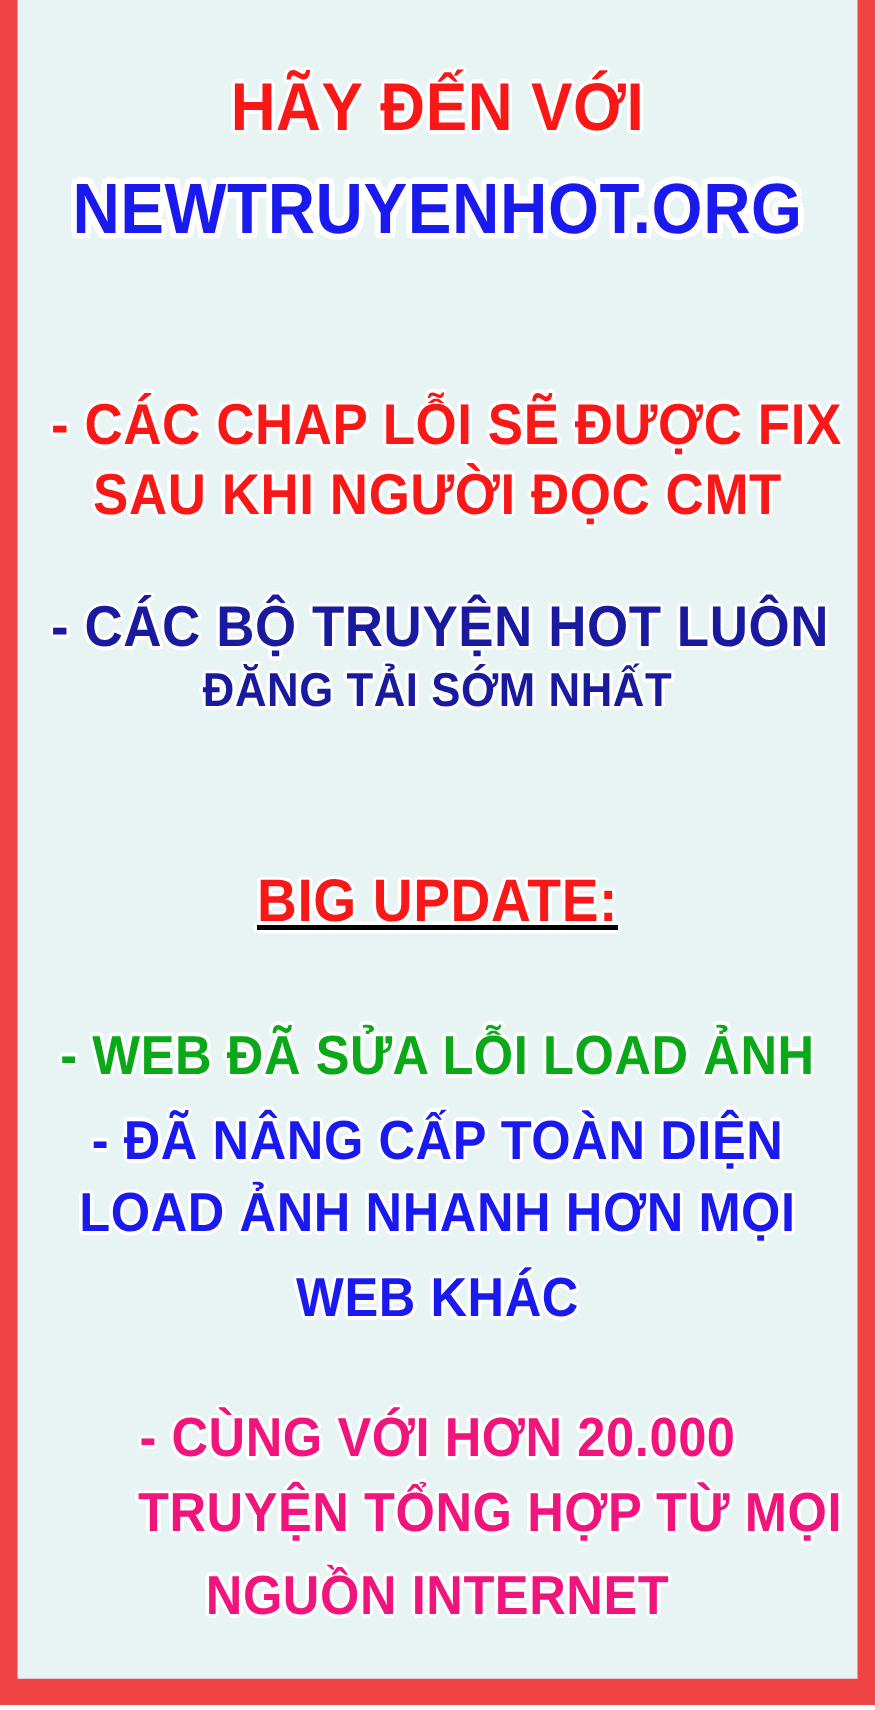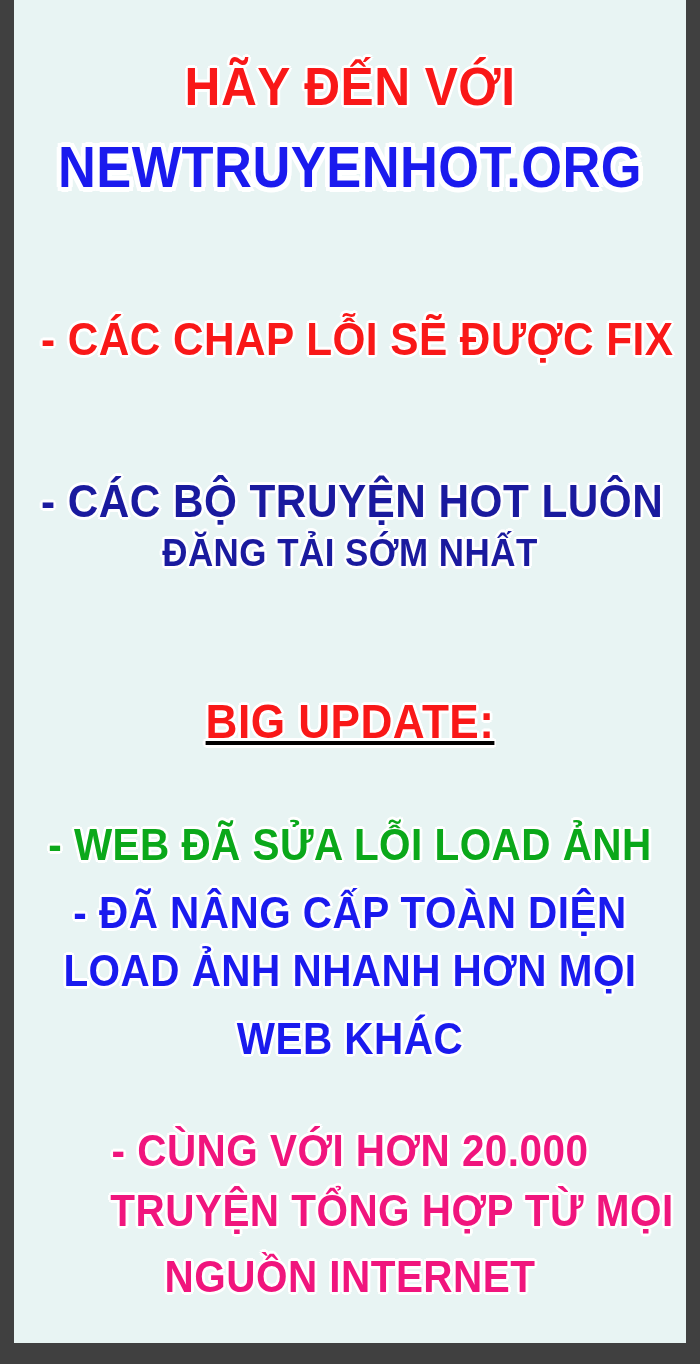--- a/index.html
+++ b/index.html
@@ -13,21 +13,21 @@
     overflow: hidden;
     font-family: "Liberation Sans", sans-serif;
   }
 
   
   .banner {
     position: relative;
     width: 700px;
     height: 1368px;
     box-sizing: border-box;
-    background: #404040;              
+    background: #ef4444;              
     padding: 0 14px 25px 14px;        
   }
   .banner-inner {
     position: relative;
     width: 100%;
     height: 1343px;
     background: #E8F4F3;              
     overflow: hidden;
   }
   .bottom-hairline {
@@ -110,20 +110,23 @@
       <div class="line blk c-red halo">HÃY ĐẾN VỚI</div>
     </div>
 
     <div class="row hdr-2">
       <div class="line blk c-blue halo-strong">NEWTRUYENHOT.ORG</div>
     </div>
 
     <div class="row sec1-l1">
       <div class="line blk c-red halo">- CÁC CHAP LỖI SẼ ĐƯỢC FIX</div>
     </div>
+    <div class="row sec1-l2">
+      <div class="line blk c-red halo">SAU KHI NGƯỜI ĐỌC CMT</div>
+    </div>
 
     <div class="row sec2-l1">
       <div class="line blk c-navy halo">- CÁC BỘ TRUYỆN HOT LUÔN</div>
     </div>
     <div class="row sec2-l2">
       <div class="line blk c-navy halo">ĐĂNG TẢI SỚM NHẤT</div>
     </div>
 
     <div class="row bigupd">
       <div class="line blk c-red halo">BIG UPDATE:</div>

